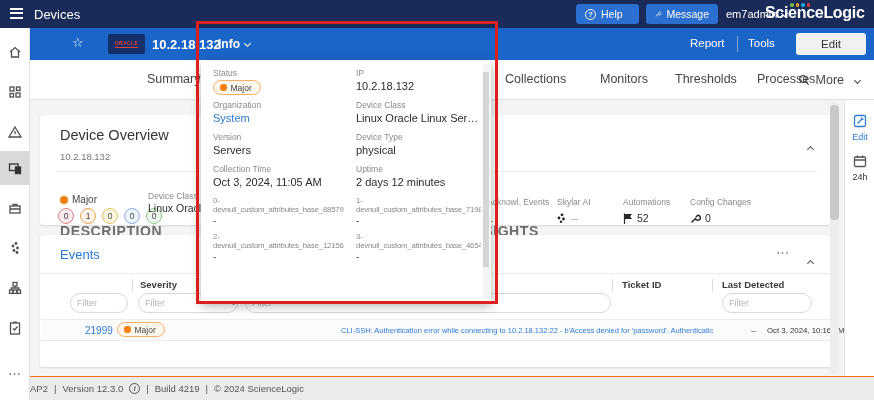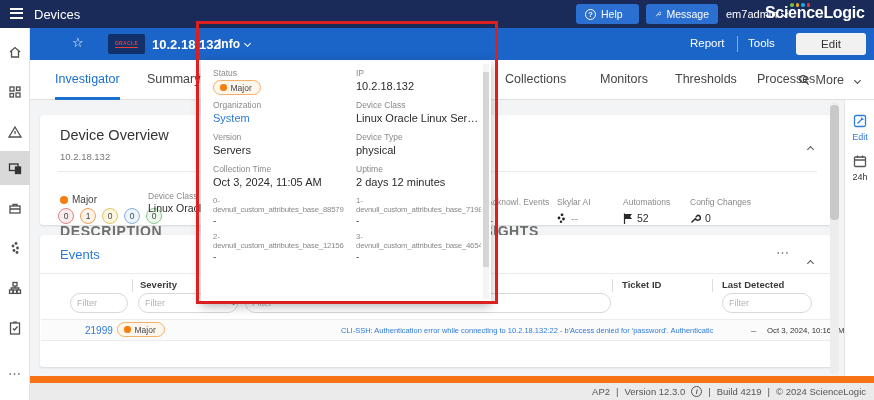--- a/index.html
+++ b/index.html
@@ -127,21 +127,21 @@
   .ipa .av { margin-top:1px; font-size:10px; color:#555; }
   .ip-scroll { position:absolute; right:2px; top:4px; width:6px; height:235px; background:#f4f4f4; }
   .ip-thumb { position:absolute; right:0; top:8px; width:6px; height:195px; background:#d5d5d5; }
 
   
   .annotation { position:absolute; left:196px; top:21px; width:302px; height:283px;
                 border:3px solid #dc1f1f; z-index:60; pointer-events:none; }
 
   
   .footer { position:absolute; left:30px; top:376px; width:844px; height:24px; background:#ebebeb;
-            border-top:7px solid #f97316; display:flex; align-items:center; justify-content:flex-end;
+            border-top:1px solid #f97316; display:flex; align-items:center; justify-content:flex-start;
             gap:6px; padding-right:8px; font-size:9.5px; color:#555; z-index:6; }
   .i-circle { display:inline-flex; width:11px; height:11px; border:1px solid #555; border-radius:50%;
               align-items:center; justify-content:center; font-size:7px; font-style:italic; font-weight:700; }
 </style>
 </head>
 <body>
 
 <div class="stage">
 
   <div class="topbar">
@@ -238,21 +238,20 @@
         </svg></span>
     <span class="sb-ic" style="top:292px;">
       <svg width="16" height="16">
           <rect x="3.5" y="3" width="9" height="11"></rect>
           <path d="M6 2.2 H10 M6 8.5 L7.5 10 L10.5 6.5"></path>
         </svg></span>
     <span class="sb-more">⋯</span>
   </div>
 
   <div class="tabbar">
-    <span class="tab active" style="left:25px;">Investigator</span>
     <span class="tab" style="left:117px;">Summary</span>
     <span class="tab" style="left:167px;">Interfaces</span>
     <span class="tab" style="left:475px;">Collections</span>
     <span class="tab" style="left:570px;">Monitors</span>
     <span class="tab" style="left:645px;">Thresholds</span>
     <span class="tab" style="left:727px;">Processes</span>
     <span class="more-group">
       <svg width="12" height="12" viewBox="0 0 12 12">
         <circle cx="5" cy="5" r="3.4" stroke="#444" fill="none" stroke-width="1.3"></circle>
         <path d="M7.6 7.6 L10.6 10.6" stroke="#444" stroke-width="1.3"></path>

